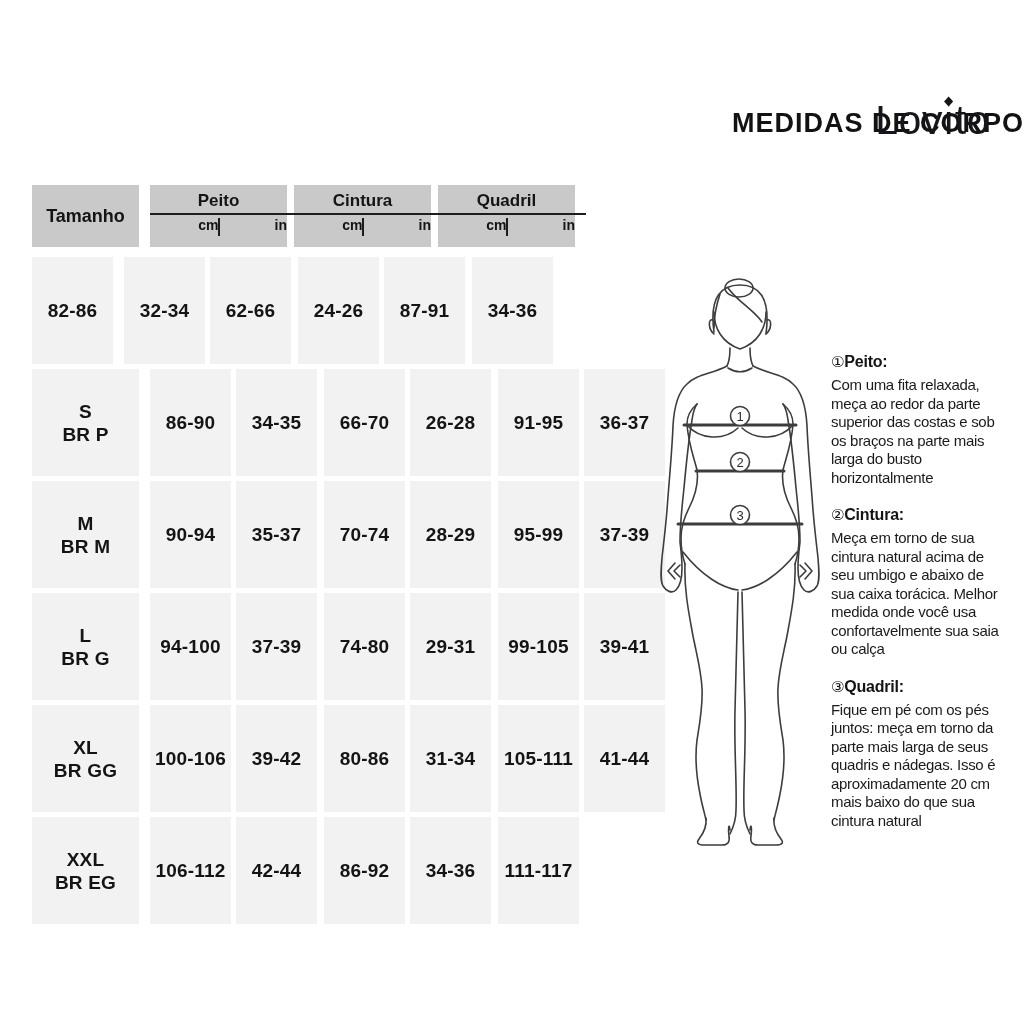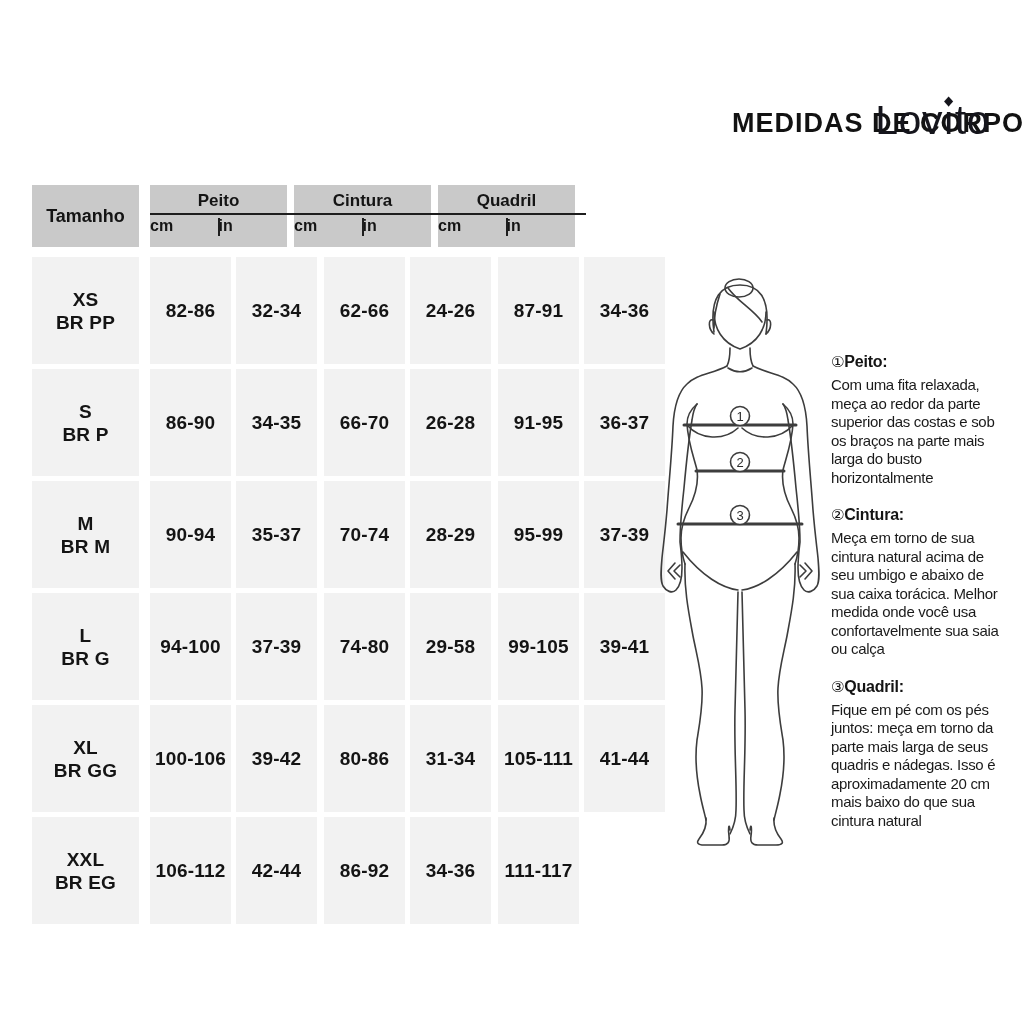--- a/index.html
+++ b/index.html
@@ -19,21 +19,21 @@
   .size-table{position:absolute;left:32px;top:185px;}
   .thead{display:flex;}
   .th{background:#c9c9c9;height:62px;box-sizing:border-box;}
   .size-th{width:107px;margin-right:11px;display:flex;align-items:center;justify-content:center;
            font-size:18px;font-weight:bold;}
   .group-th{width:137px;padding-top:6px;}
   .group-th.gap{margin-right:7px;}
   .g-label{text-align:center;font-size:17px;font-weight:bold;line-height:19px;}
   .g-line{width:148px;margin:3px auto 0;border-top:2px solid #1d1d1d;height:0;}
   .g-units{position:relative;display:flex;margin-top:2px;}
-  .g-units span{flex:1;text-align:left;font-size:16px;font-weight:bold;}
+  .g-units span{flex:1;text-align:right;font-size:14px;font-weight:bold;}
   .vdiv{position:absolute;left:50%;top:1px;transform:translateX(-50%);
         width:2px;height:18px;background:#1d1d1d;flex:none !important;}
 
   .trow{display:flex;margin-top:5px;}
   .trow.first{margin-top:10px;}
   .td{background:#f2f2f2;width:81px;height:107px;display:flex;align-items:center;
       justify-content:center;font-size:19px;font-weight:bold;letter-spacing:0.2px;}
   .size-td{width:107px;flex-direction:column;line-height:23px;text-align:center;}
   .trow > :nth-child(1){margin-right:11px;}
   .trow > :nth-child(2){margin-right:5px;text-align:center;}
@@ -98,24 +98,20 @@
         <div class="g-line"></div>
         <div class="g-units">
           <span>cm</span>
           <span class="vdiv"></span>
           <span>in</span>
         </div>
       </div>
     </div>
 
     <div class="trow first">
-      <div class="td size-td">
-        <div>XS</div>
-        <div>BR PP</div>
-      </div>
       <div class="td">82-86</div>
       <div class="td">32-34</div>
       <div class="td">62-66</div>
       <div class="td">24-26</div>
       <div class="td">87-91</div>
       <div class="td">34-36</div>
     </div>
 
     <div class="trow">
       <div class="td size-td">
@@ -144,21 +140,21 @@
     </div>
 
     <div class="trow">
       <div class="td size-td">
         <div>L</div>
         <div>BR G</div>
       </div>
       <div class="td">94-100</div>
       <div class="td">37-39</div>
       <div class="td">74-80</div>
-      <div class="td">29-58</div>
+      <div class="td">29-31</div>
       <div class="td">99-105</div>
       <div class="td">39-41</div>
     </div>
 
     <div class="trow">
       <div class="td size-td">
         <div>XL</div>
         <div>BR GG</div>
       </div>
       <div class="td">100-106</div>

